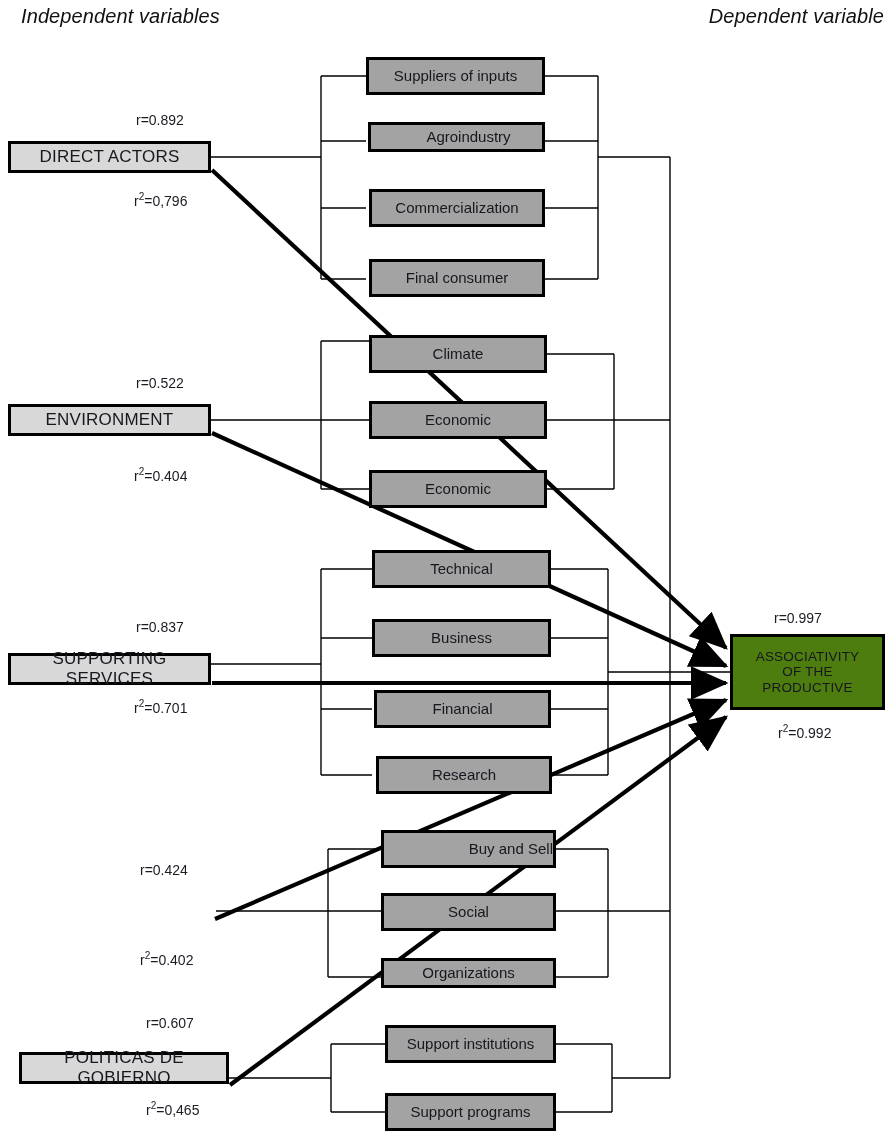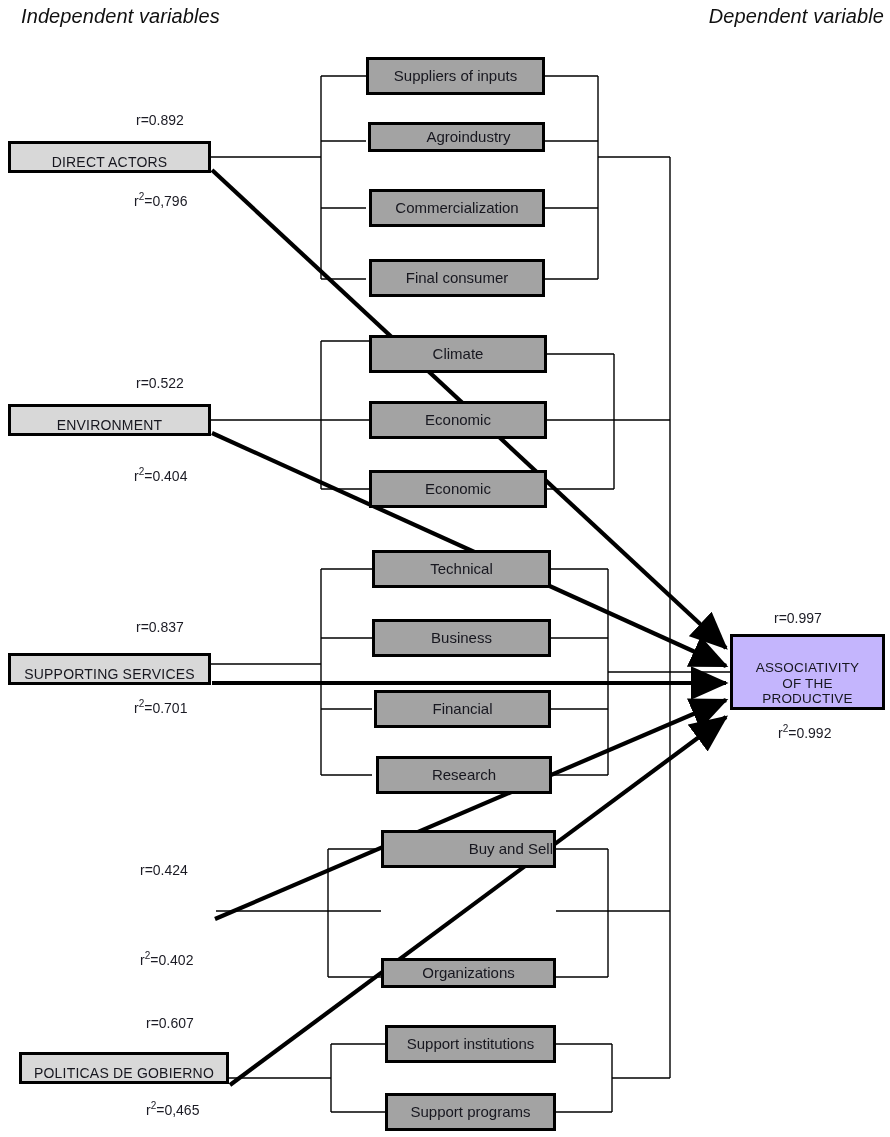--- a/index.html
+++ b/index.html
@@ -43,39 +43,37 @@
     box-sizing: border-box;
     display: flex;
     align-items: center;
     justify-content: center;
     text-align: center;
     line-height: 1.15;
   }
   .cat-box {
     background: #d8d8d8;
     border: 3.5px solid #000000;
-    font-size: 14px;
+    font-size: 17px;
     letter-spacing: 0.2px;
     color: #17171f;
-    align-items: flex-end;
   }
   .sub-box {
     background: #a3a3a3;
     border: 3.5px solid #000000;
     font-size: 15px;
     color: #17171f;
   }
   .target-box {
-    background: #c4b5fd;
+    background: #4d7c0f;
     border: 3.5px solid #000000;
     font-size: 13.5px;
     letter-spacing: 0.2px;
     color: #17171f;
     flex-direction: column;
-    justify-content: flex-end;
   }
   .stat-label {
     position: absolute;
     font-size: 14px;
     color: #1b1b24;
     white-space: nowrap;
   }
   .stat-label sup {
     font-size: 10px;
     vertical-align: super;
@@ -234,20 +232,23 @@
   </div>
 
   <div class="stat-label" style="left:140px; top:862px;">r=0.424</div>
   <div class="stat-label" style="left:140px; top:950px;">
     <span>r</span><sup>2</sup><span>=0.402</span>
   </div>
 
   <div class="node-box sub-box" style="left:381px; top:830px; width:175px; height:38px;justify-content:flex-end;">
     <span>Buy and Sell</span>
   </div>
+  <div class="node-box sub-box" style="left:381px; top:893px; width:175px; height:38px;">
+    <span>Social</span>
+  </div>
   <div class="node-box sub-box" style="left:381px; top:958px; width:175px; height:30px;">
     <span>Organizations</span>
   </div>
 
   <div class="stat-label" style="left:146px; top:1015px;">r=0.607</div>
   <div class="node-box cat-box" style="left:19px; top:1052px; width:210px; height:32px;">
     <span>POLITICAS DE GOBIERNO</span>
   </div>
   <div class="stat-label" style="left:146px; top:1100px;">
     <span>r</span><sup>2</sup><span>=0,465</span>

